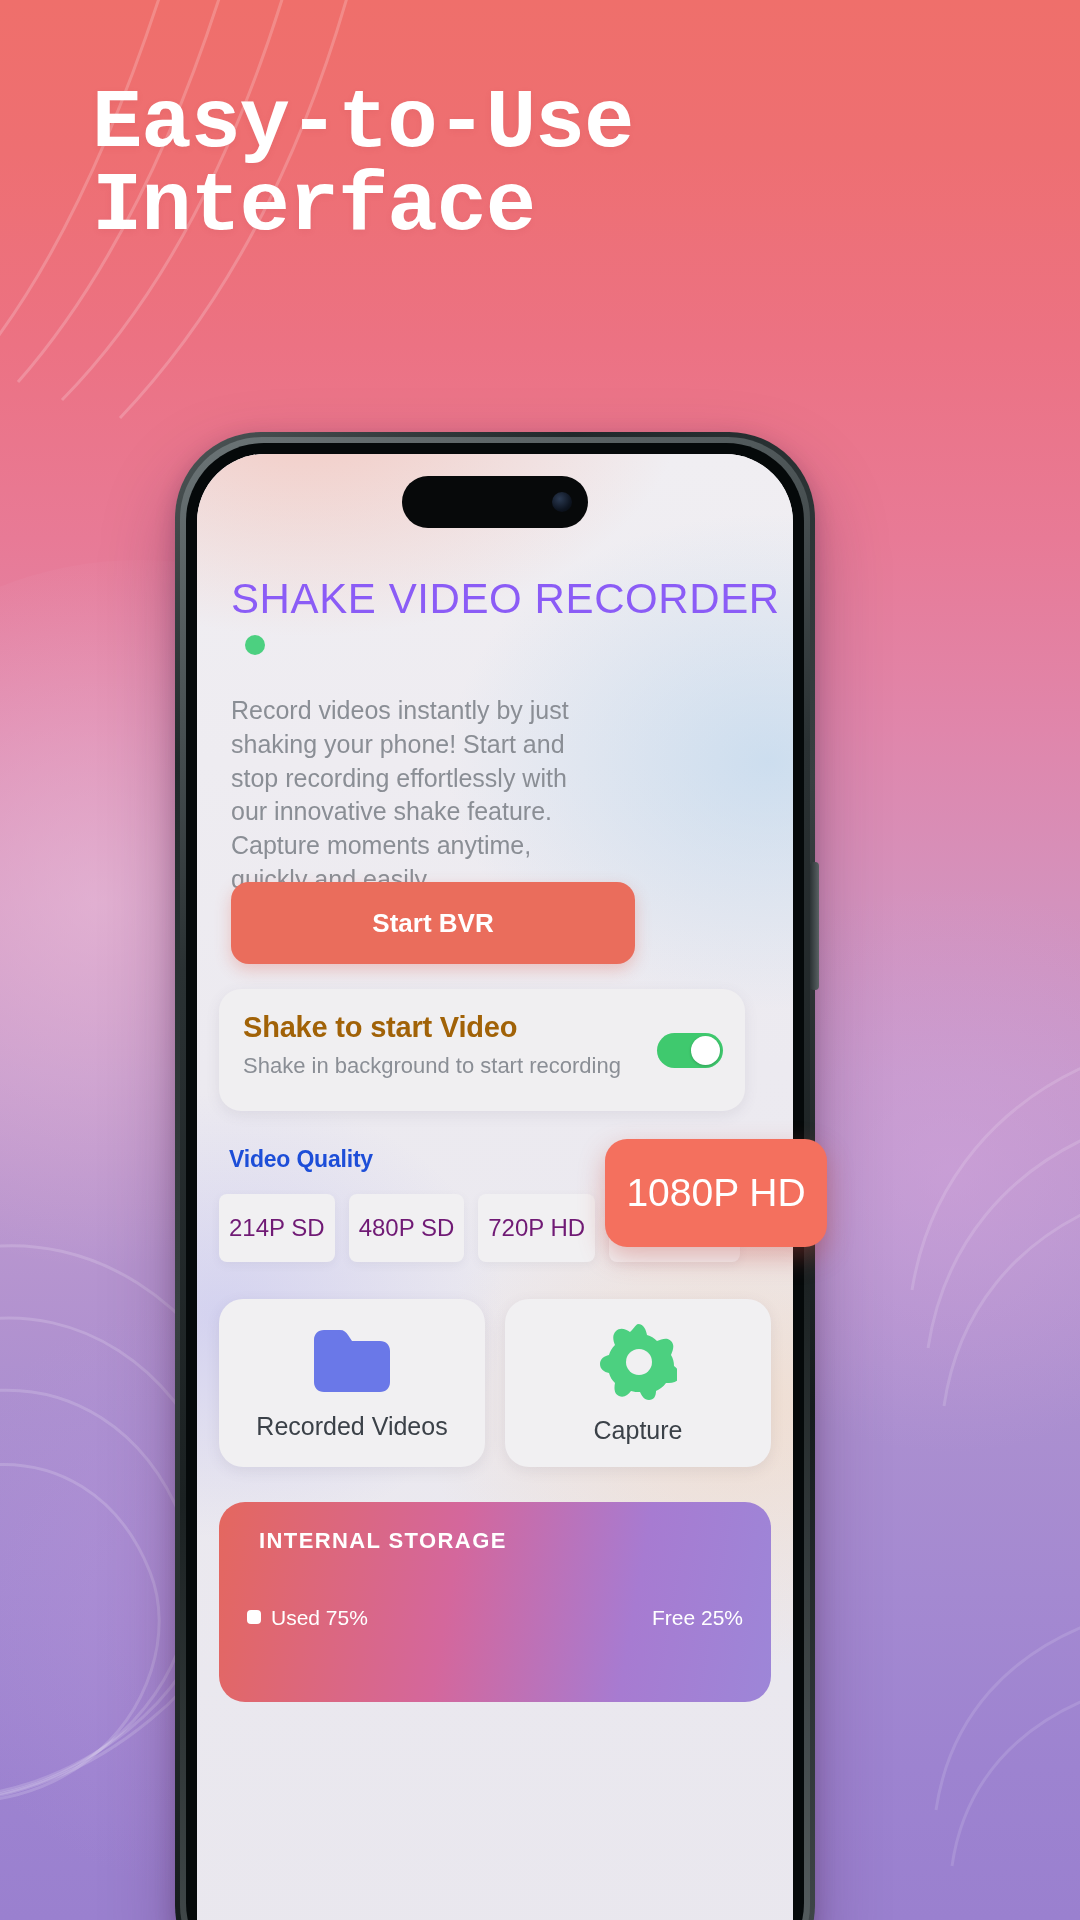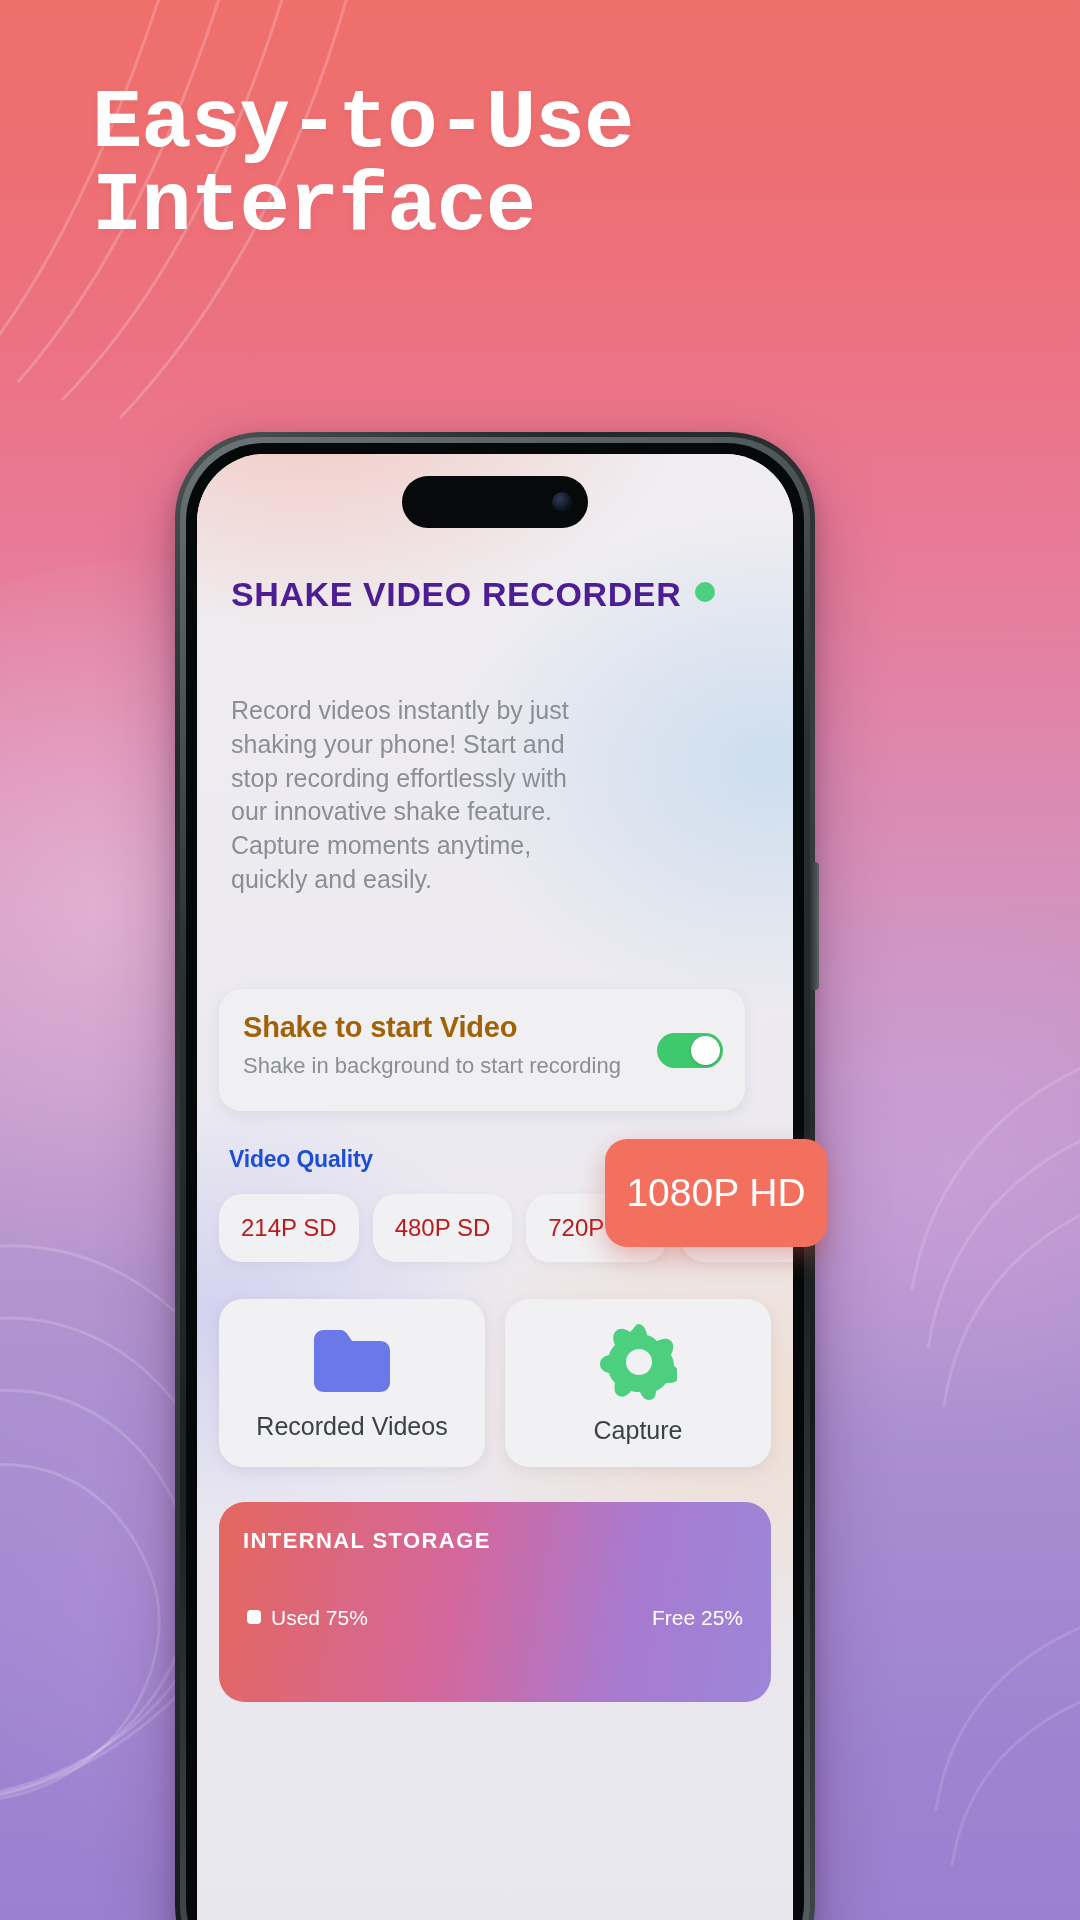--- a/index.html
+++ b/index.html
@@ -108,22 +108,22 @@
   .dyn-island .cam {
     position:absolute; right:16px; top:50%; transform:translateY(-50%);
     width:20px; height:20px; border-radius:50%;
     background:radial-gradient(circle at 38% 34%, #2b3a52 0%, #0d1420 62%, #05070b 100%);
   }
 
   .app { position:absolute; inset:0; padding:0 34px; z-index:8; }
 
   .app-title {
     position:absolute; left:34px; top:122px;
-    font-size:34px; line-height:1.1; font-weight:700;
-    letter-spacing:.6px; color:#4c1d95;
+    font-size:42px; line-height:1.1; font-weight:400;
+    letter-spacing:.6px; color:#8b5cf6;
   }
   .app-title .dot {
     display:inline-block; width:20px; height:20px; border-radius:50%;
     background:#4cd080; margin-left:14px; vertical-align:4px;
   }
 
   .app-desc {
     position:absolute; left:34px; top:240px; width:368px;
     font-size:25px; line-height:1.35; color:#8a8e95; font-weight:400;
   }
@@ -160,43 +160,43 @@
 
   .vq-label {
     position:absolute; left:32px; top:692px;
     font-size:23px; font-weight:700; color:#1d4ed8; letter-spacing:-.2px;
   }
   .vq-row {
     position:absolute; left:22px; top:740px; right:0;
     display:flex; gap:14px;
   }
   .chip {
-    height:68px; border-radius:23px; background:#f1f0f2;
+    height:68px; border-radius:8px; background:#f1f0f2;
     display:flex; align-items:center; justify-content:center;
-    font-size:24px; color:#b91c1c;
-    padding:0 22px; white-space:nowrap;
+    font-size:24px; color:#701a75;
+    padding:0 10px; white-space:nowrap;
     box-shadow:0 3px 10px rgba(90,80,110,.07);
   }
 
   .tiles {
     position:absolute; left:22px; right:22px; top:845px;
     display:flex; gap:20px;
   }
   .tile {
     flex:1; height:168px; border-radius:24px; background:#f1f0f2;
     display:flex; flex-direction:column; align-items:center; justify-content:center;
     box-shadow:0 4px 14px rgba(90,80,110,.10);
   }
   .tile .lbl { font-size:25px; color:#3b4148; margin-top:16px; }
 
   .storage {
     position:absolute; left:22px; right:22px; top:1048px; height:200px;
     border-radius:26px;
     background:linear-gradient(100deg,#e4675f 0%,#d4679c 42%,#a77bd1 74%,#9d86d8 100%);
-    padding:26px 24px;
+    padding:26px 40px;
     overflow:hidden;
   }
   .storage .st-title {
     font-size:22px; font-weight:700; color:#fff; letter-spacing:1.4px;
   }
   .storage .st-row {
     position:absolute; left:28px; right:28px; top:104px;
     display:flex; justify-content:space-between;
     font-size:21px; color:#fff;
   }
@@ -335,20 +335,21 @@
 
         <rect x="130" y="250" width="108" height="66" rx="14" fill="#24282f"></rect>
         <rect x="136" y="240" width="38" height="16" rx="6" fill="#32373f"></rect>
         <circle cx="184" cy="284" r="30" fill="#3a4049"></circle>
         <circle cx="184" cy="284" r="22" fill="#15181d"></circle>
         <circle cx="184" cy="284" r="12" fill="#2a4a68"></circle>
         <circle cx="178" cy="277" r="4.5" fill="#9fd4f2" opacity=".8"></circle>
         <circle cx="222" cy="262" r="6" fill="#e25b4e"></circle>
       </svg>
 
+      <button class="start-btn">Start BVR</button>
 
       <div class="shake-card">
         <div class="t1">Shake to start Video</div>
         <div class="t2">Shake in background to start recording</div>
         <div class="toggle">
           <div class="knob"></div>
         </div>
       </div>
 
       <div class="vq-label">Video Quality</div>

